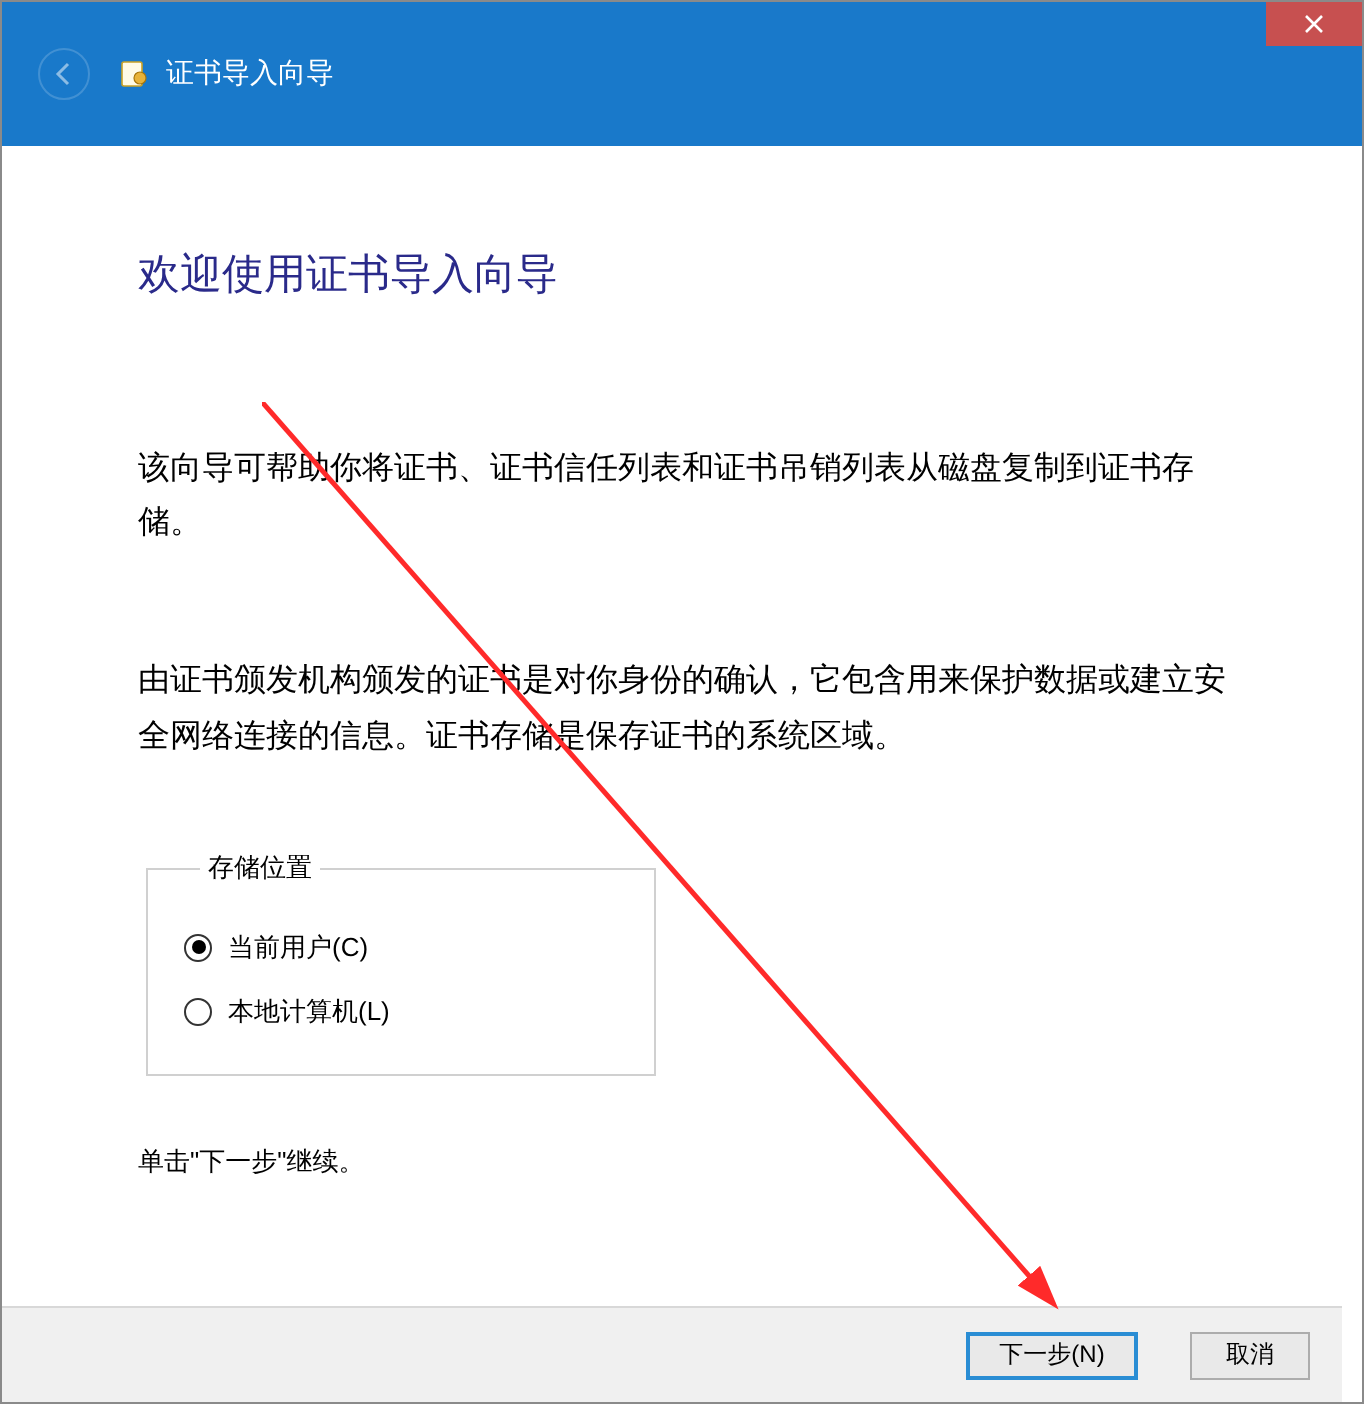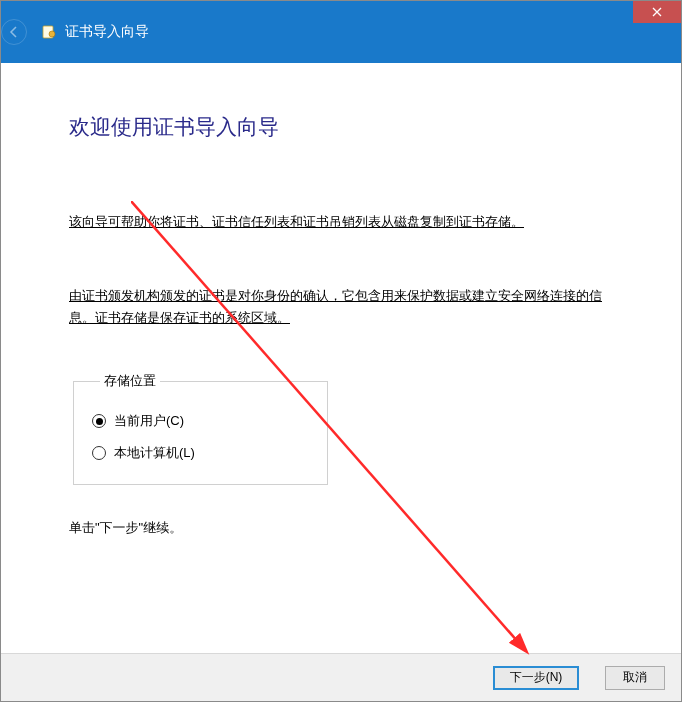--- a/index.html
+++ b/index.html
@@ -16,25 +16,26 @@
       overflow: hidden;
     }
     .window {
       width: 682px;
       height: 702px;
       background: #fff;
       border: 1px solid #8a8a8a;
       position: relative;
     }
     .titlebar {
-      height: 62px;
+      height: 72px;
       background: #1979ca;
       position: relative;
       display: flex;
       align-items: center;
+      padding-left: 18px;
       color: #fff;
     }
     .back-btn {
       width: 26px;
       height: 26px;
       border: 1px solid rgba(255,255,255,0.35);
       border-radius: 50%;
       display: flex;
       align-items: center;
       justify-content: center;
@@ -76,25 +77,24 @@
     .content {
       padding: 50px 68px 0 68px;
     }
     .heading {
       font-size: 21px;
       color: #2a2a8a;
       margin-bottom: 70px;
       font-weight: normal;
     }
     .para {
-      font-size: 13px;
+      font-size: 16px;
       color: #000;
       line-height: 1.7;
       margin-bottom: 52px;
-      text-decoration: underline;
     }
     .group-box {
       border: 1px solid #d0d0d0;
       padding: 16px 18px 22px 18px;
       width: 255px;
       margin-left: 4px;
       position: relative;
       margin-bottom: 34px;
     }
     .group-title {
@@ -134,21 +134,21 @@
     .radio-label {
       font-size: 13px;
     }
     .footer-text {
       font-size: 13px;
     }
     .button-bar {
       position: absolute;
       bottom: 0;
       left: 0;
-      right: 0;
+      right: 10px;
       height: 48px;
       background: #f0f0f0;
       border-top: 1px solid #d8d8d8;
       display: flex;
       align-items: center;
       justify-content: flex-end;
       padding-right: 16px;
       gap: 8px;
     }
     .btn {

